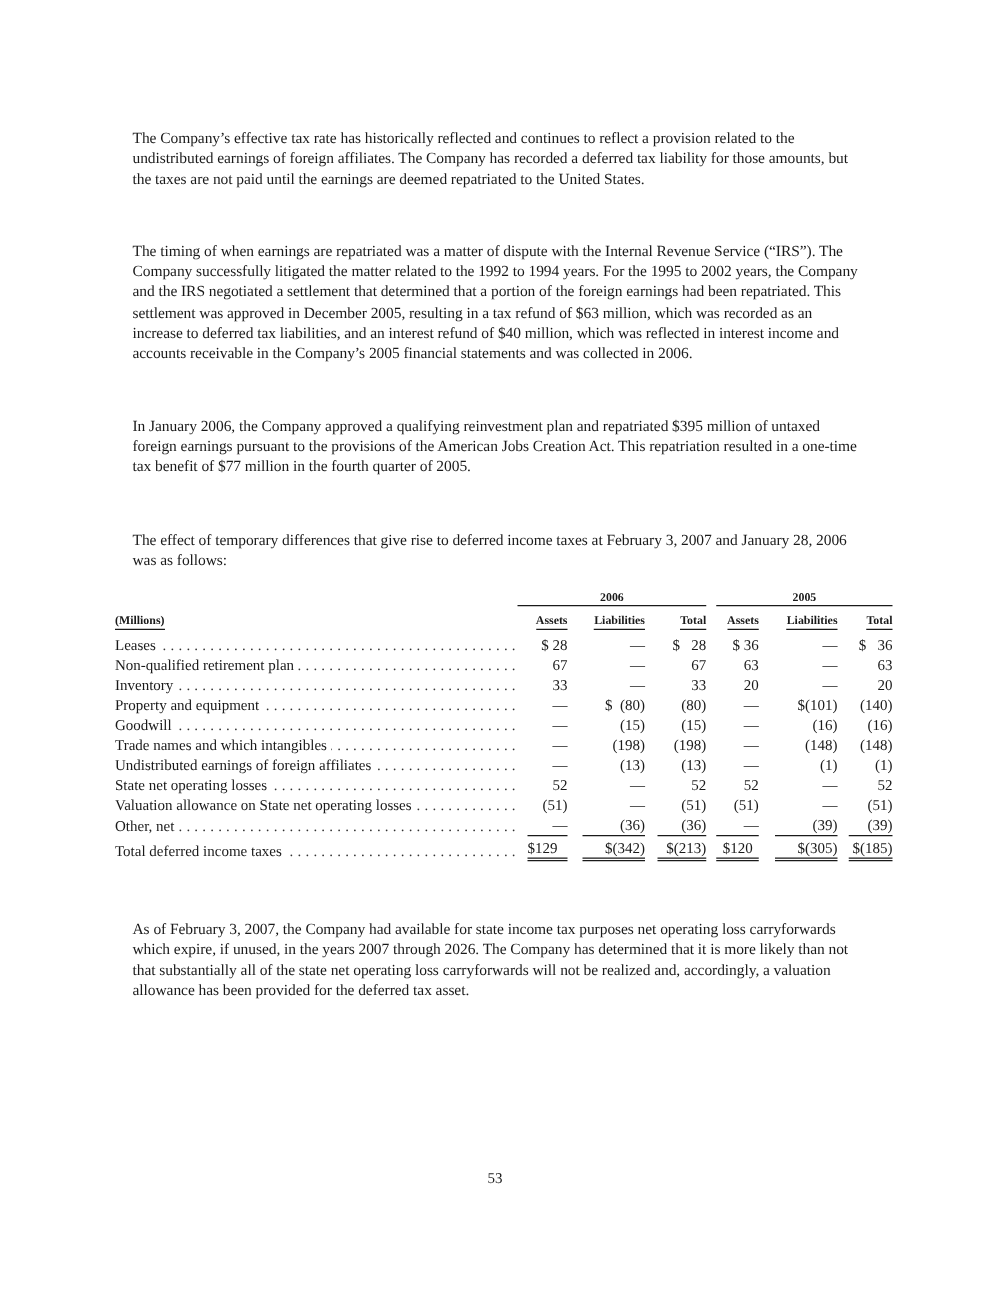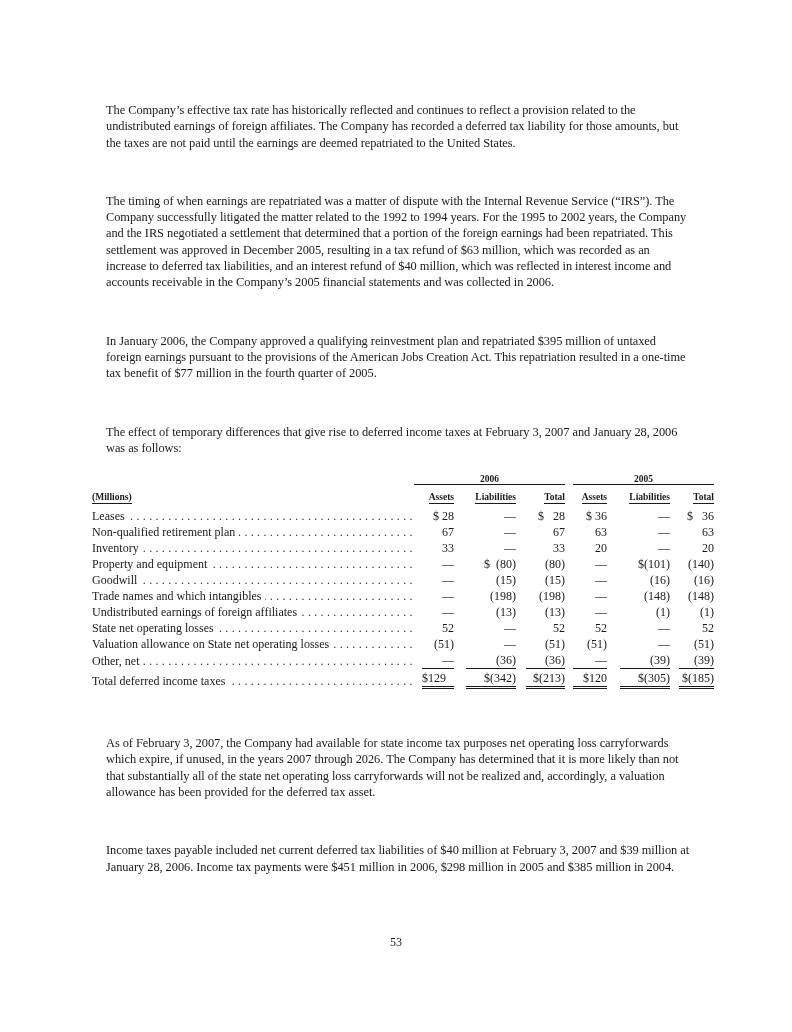--- a/index.html
+++ b/index.html
@@ -196,27 +196,26 @@
           <td class="num"><span class="cell" style="white-space: pre; min-width: 80%; text-align: right;">(39)</span></td>
           <td class="num"><span class="cell" style="white-space: pre; min-width: 80%; text-align: right;">(39)</span></td>
         </tr>
         <tr class="row total">
           <td class="label">
             <span class="lbl-wrap"><span class="dots">........................................................................................................................</span><span class="lbl-text">Total deferred income taxes</span></span>
           </td>
           <td class="num"><span class="cell" style="white-space: pre; min-width: 80%; text-align: left;">$129</span></td>
           <td class="num"><span class="cell" style="white-space: pre; min-width: 80%; text-align: right;">$(342)</span></td>
           <td class="num"><span class="cell" style="white-space: pre; min-width: 80%; text-align: right;">$(213)</span></td>
-          <td class="num"><span class="cell" style="white-space: pre; min-width: 80%; text-align: right;">$120</span></td>
+          <td class="num"><span class="cell" style="white-space: pre; min-width: 80%; text-align: center;">$120</span></td>
           <td class="num"><span class="cell" style="white-space: pre; min-width: 80%; text-align: right;">$(305)</span></td>
           <td class="num"><span class="cell" style="white-space: pre; min-width: 80%; text-align: right;">$(185)</span></td>
         </tr>
       </tbody>
   </table>
 
   <div style="height:18px"></div>
   <div class="gap"></div>
   <p class="para">As of February 3, 2007, the Company had available for state income tax purposes net operating loss carryforwards which expire, if unused, in the years 2007 through 2026. The Company has determined that it is more likely than not that substantially all of the state net operating loss carryforwards will not be realized and, accordingly, a valuation allowance has been provided for the deferred tax asset.</p>
   <div class="gap"></div>
-  <p class="para">Income taxes payable included net current deferred tax liabilities of $40 million at February 3, 2007 and $39 million at January 28, 2006. Income tax payments were $451 million in 2006, $298 million in 2005 and $385 million in 2004.</p>
 </div>
 
 <div class="pagenum">53</div>
 
 </body></html>

